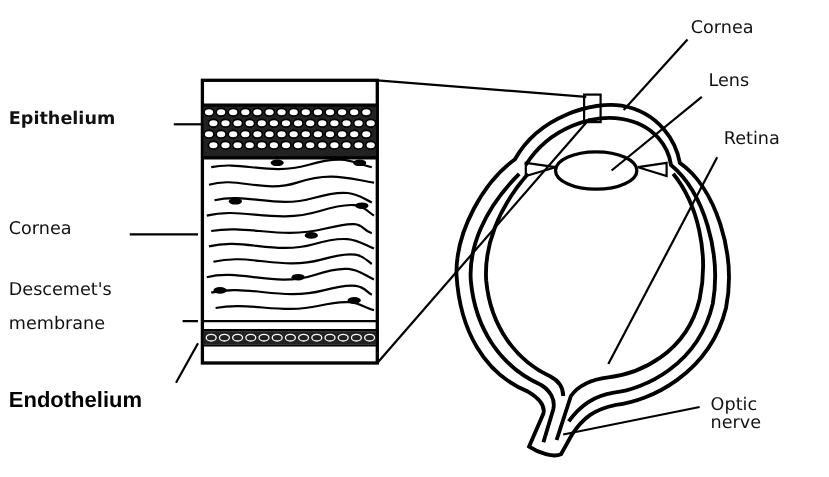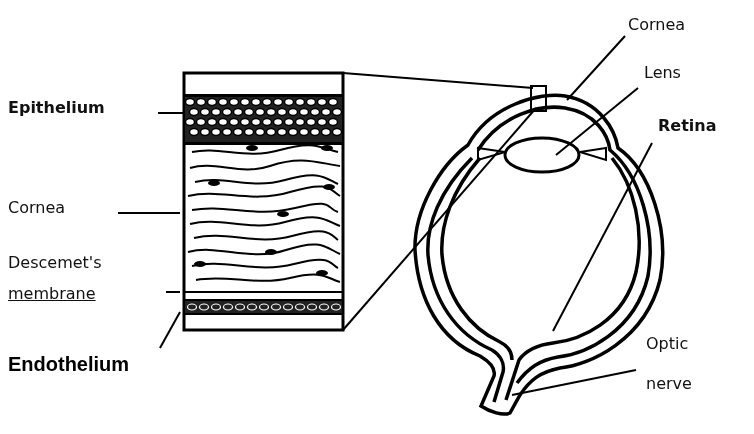--- a/index.html
+++ b/index.html
@@ -153,20 +153,20 @@
     <path d="M606,148 L580,152 L606,160 Z" stroke-width="2"></path>
 
     <rect x="531" y="86" width="15" height="25" stroke-width="2"></rect>
   </g>
   <line x1="468" y1="145" x2="618" y2="148" stroke="none"></line>
 </svg>
 
 <div class="lbl" style="left:8px;top:100px;font-weight:bold;">Epithelium</div>
 <div class="lbl" style="left:8px;top:200px;">Cornea</div>
 <div class="lbl" style="left:8px;top:255px;">Descemet's</div>
-<div class="lbl" style="left:8px;top:286px;text-decoration:underline;">membrane</div>
+<div class="lbl" style="left:8px;top:286px;">membrane</div>
 <div class="lbl bold" style="left:8px;top:354px;">Endothelium</div>
 
 <div class="lbl" style="left:628px;top:17px;">Cornea</div>
 <div class="lbl" style="left:644px;top:65px;">Lens</div>
-<div class="lbl" style="left:658px;top:118px;font-weight:bold;">Retina</div>
-<div class="lbl" style="left:646px;top:336px;">Optic</div>
+<div class="lbl" style="left:658px;top:118px;">Retina</div>
+<div class="lbl" style="left:646px;top:360px;">Optic</div>
 <div class="lbl" style="left:646px;top:376px;">nerve</div>
 
 </body></html>

